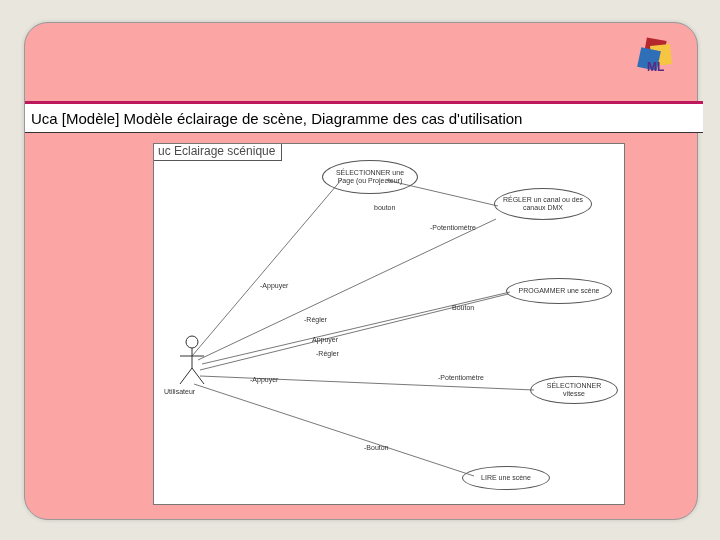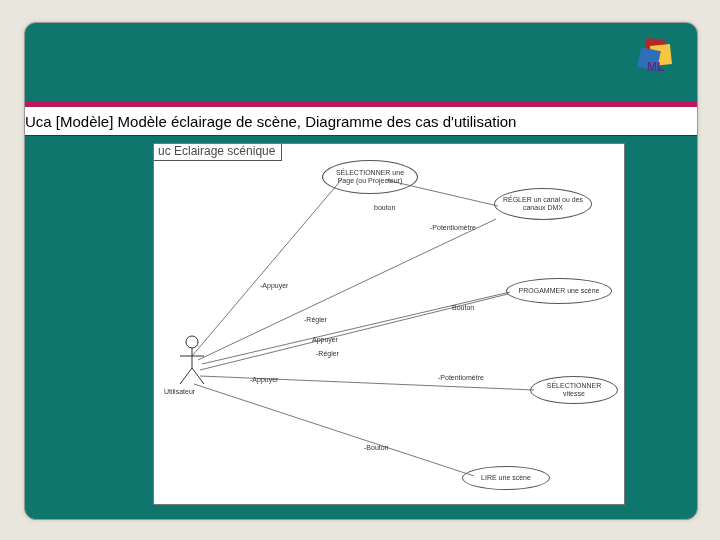--- a/index.html
+++ b/index.html
@@ -1,18 +1,18 @@
 <!DOCTYPE html>
 <html><head>
 <meta charset="utf-8">
 <style>
   html,body{margin:0;padding:0;width:720px;height:540px;background:#e8e6dd;font-family:Verdana,Arial,sans-serif;}
-  .slide{position:absolute;left:24px;top:22px;width:672px;height:496px;background:#0f766e;border:1px solid #999;border-radius:12px;box-shadow:0 0 4px rgba(0,0,0,.15);}
+  .slide{position:absolute;left:24px;top:22px;width:672px;height:496px;background:#fca5a5;border:1px solid #999;border-radius:24px;box-shadow:0 0 4px rgba(0,0,0,.15);}
   .logo{position:absolute;right:16px;top:12px;}
-  .titlebar{position:absolute;left:0;top:78px;width:100%;height:28px;border-top:6px solid #be185d;border-bottom:1px solid #333;display:flex;align-items:center;font-size:15px;background:#fff;}
+  .titlebar{position:absolute;left:0;top:78px;width:100%;height:28px;border-top:3px solid #be185d;border-bottom:1px solid #333;display:flex;align-items:center;padding-left:6px;font-size:15px;background:#fff;}
   .diagram-wrap{position:absolute;left:128px;top:120px;width:470px;height:360px;border:1px solid #777;background:#fff;}
   .frame-label{position:absolute;left:0;top:0;border-bottom:1px solid #555;border-right:1px solid #555;padding:0 6px 2px 4px;font-size:12px;color:#4a4a4a;background:#fff;}
   .uc{position:absolute;border:1px solid #555;border-radius:50%;display:flex;align-items:center;justify-content:center;text-align:center;font-size:7px;color:#333;padding:0 4px;line-height:1.1;}
   .txt{position:absolute;font-size:7px;color:#333;white-space:nowrap;}
   svg.lines{position:absolute;left:0;top:0;width:470px;height:360px;pointer-events:none;}
   .actor{position:absolute;}
   .actor svg{overflow:visible;}
 </style>
 </head>
 <body>

